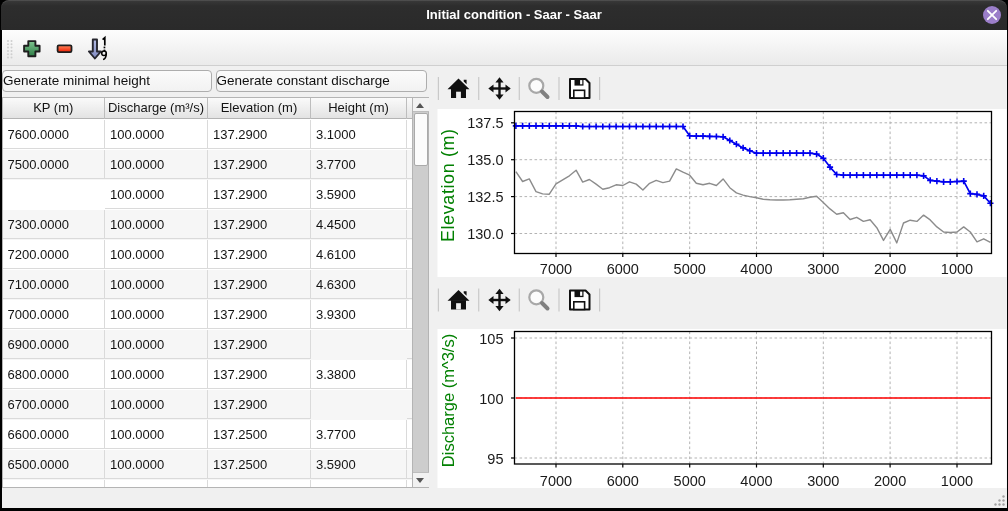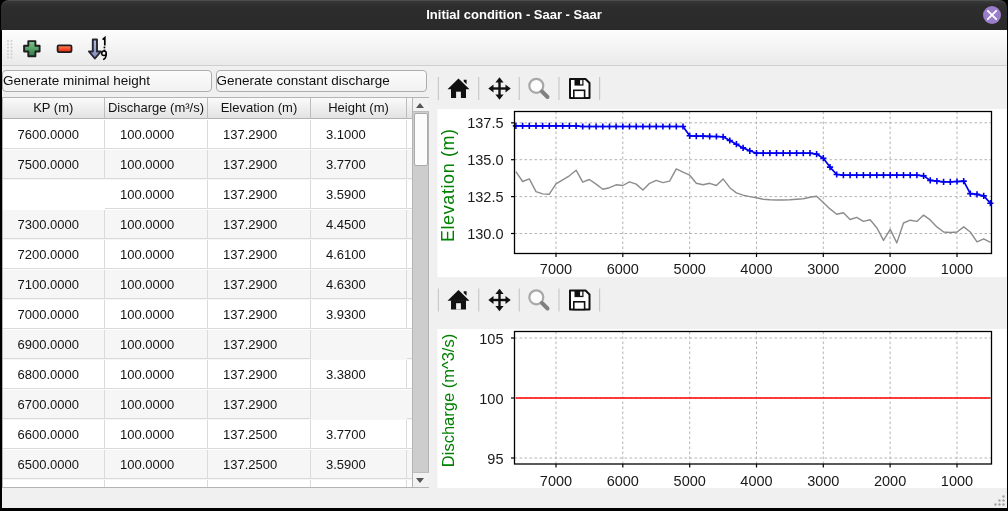--- a/index.html
+++ b/index.html
@@ -22,21 +22,21 @@
 #tablew { position:absolute; left:0px; top:31px; width:427px; height:391px;
   background:#fff; border:1px solid #b4b4b4; }
 #thead { position:absolute; left:0; top:0; width:409px; height:20.5px;
   background:linear-gradient(#fafafa,#e3e3e3); border-bottom:1px solid #b4b4b4;
   font-size:13px; color:#141414; white-space:nowrap;padding-left:40px; }
 #thead div { position:absolute; top:0; height:20.5px; line-height:20px; text-align:center;
   border-right:1px solid #bdbdbd; overflow:hidden; }
 #tbody { position:absolute; left:0; top:21.5px; width:409px; }
 .tr { position:relative; width:409px; height:30px; background:#fff; font-size:13px; color:#141414; }
 .tr.odd { background:#f6f6f6; }
-.tr div { position:absolute; top:0; height:29px; line-height:29px; padding-left:15px;
+.tr div { position:absolute; top:0; height:29px; line-height:29px; padding-left:5px;
   border-right:1px solid #dadada; border-bottom:1px solid #dadada; }
 .c0 { left:0; width:102.5px; }
 .c1 { left:102.5px; width:103px; }
 .c2 { left:205.5px; width:103px; }
 .c3 { left:308.5px; width:96px; }
 .c4 { left:404.5px; width:4.5px; border-right:none !important; }
 #sliver { position:absolute; left:0; top:381.5px; width:409px; height:7.5px; background:#fff; }
 #sliver div { position:absolute; top:0; height:7.5px; border-right:1px solid #dadada; }
 #scrollbar { position:absolute; left:409.5px; top:0; width:15.5px; height:389px; background:#cdcdcd;
   border-left:1px solid #b4b4b4; }

